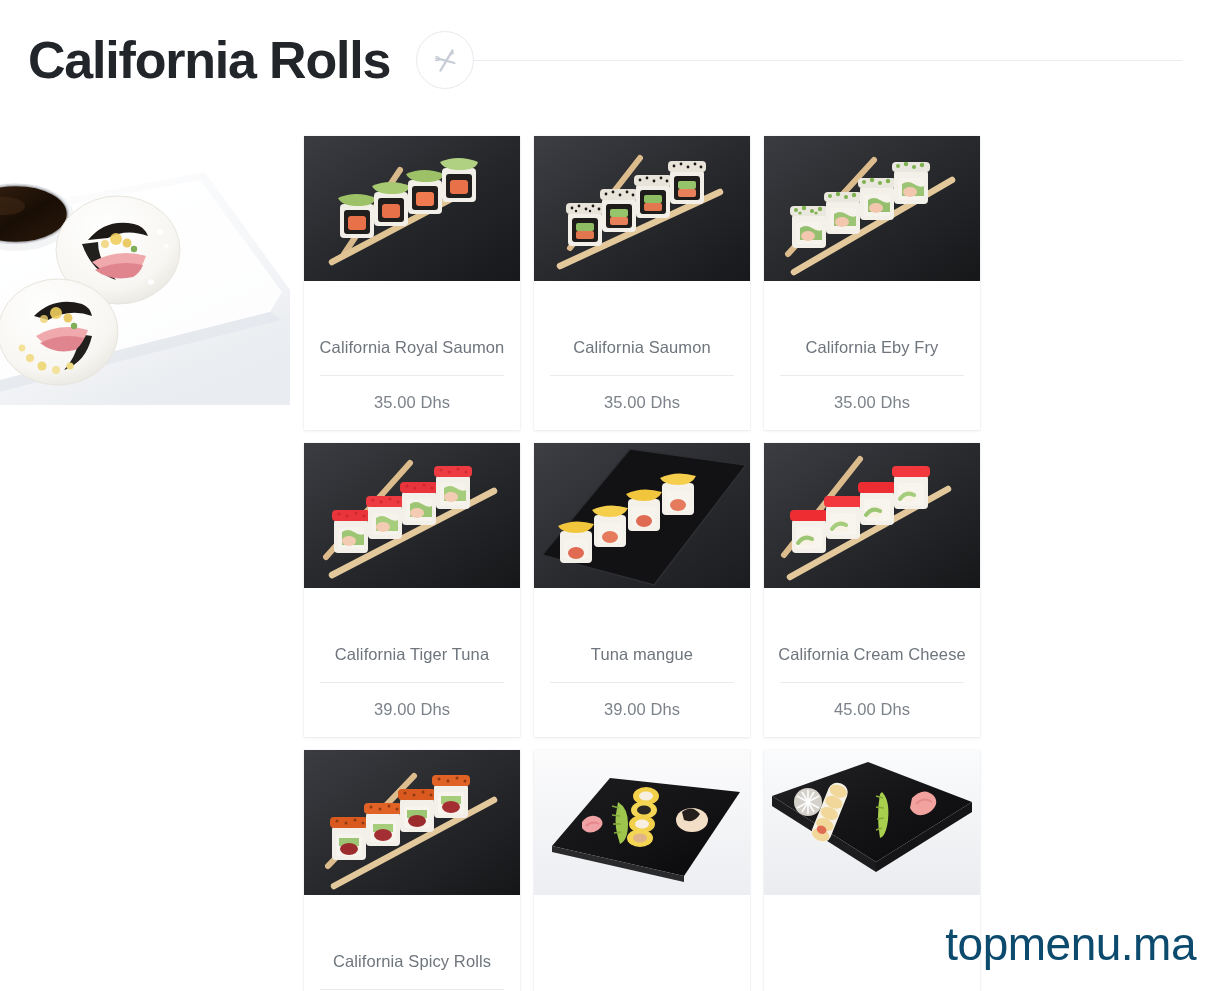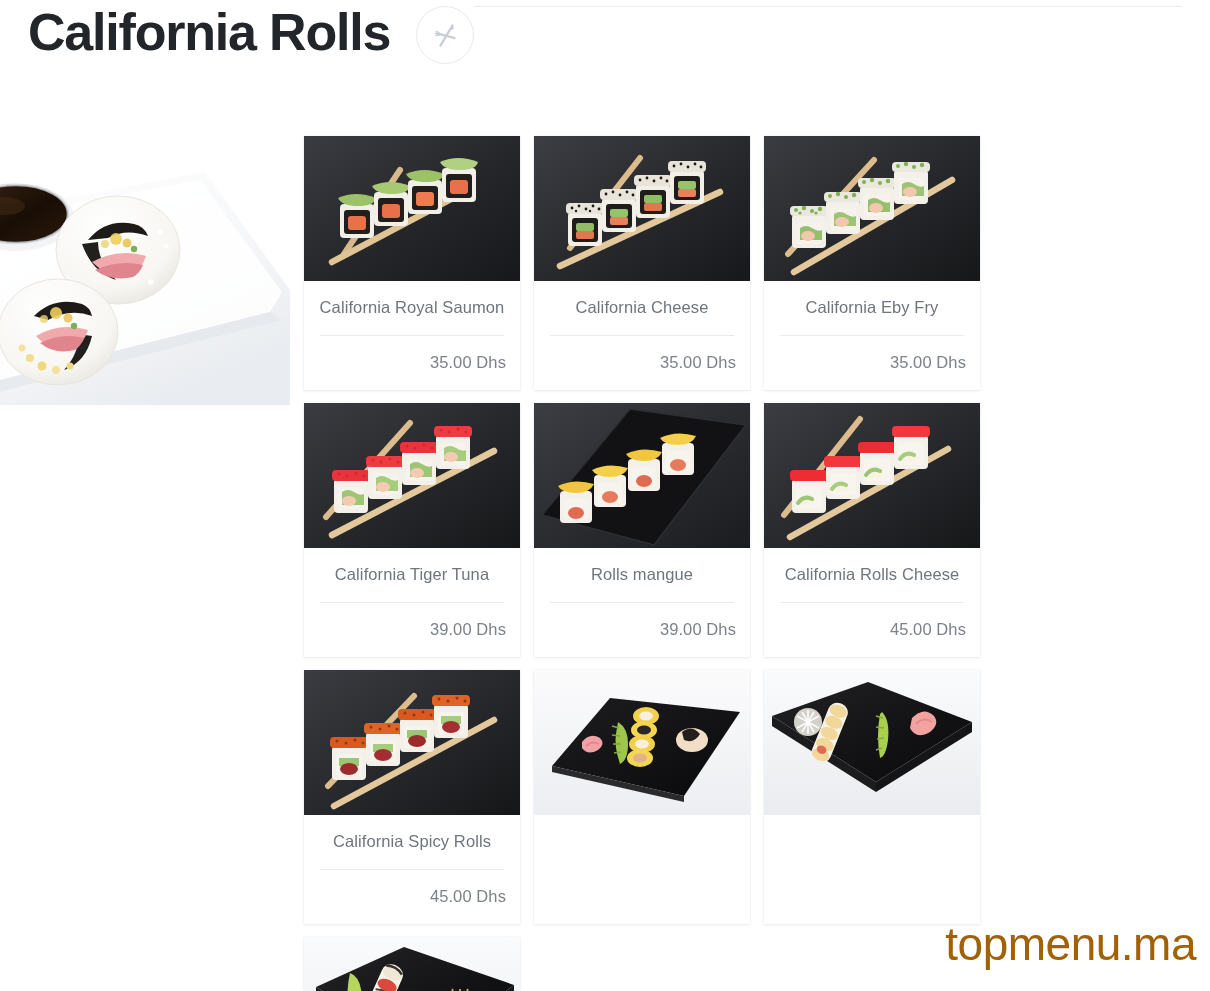--- a/index.html
+++ b/index.html
@@ -10,25 +10,25 @@
     height: 991px;
     background: #ffffff;
     font-family: "Liberation Sans", sans-serif;
     overflow: hidden;
     position: relative;
   }
 
   
   .page-header {
     position: absolute;
-    left: 0; top: 6px;
+    left: 0; top: 0;
     width: 1207px;
     height: 120px;
     display: flex;
-    align-items: flex-start;
+    align-items: center;
   }
   .page-title {
     font-size: 52px;
     font-weight: bold;
     color: #22252a;
     letter-spacing: -1.2px;
     margin-left: 28px;
     white-space: nowrap;
     line-height: 1;
   }
@@ -98,41 +98,42 @@
     flex-direction: column;
   }
   .card-title {
     font-size: 16.5px;
     color: #6f757d;
     text-align: center;
     line-height: 1.32;
     font-weight: normal;
     letter-spacing: 0.1px;
     min-height: 22px;
+    margin-top: 40px;
   }
   .card-divider {
     height: 1px;
     background: #e9ebee;
     margin: 16px 2px 0 2px;
   }
   .card-price {
     font-size: 16.5px;
     color: #7c828a;
     margin-top: 17px;
-    text-align: right;
+    text-align: center;
     letter-spacing: 0.1px;
   }
 
   
   .watermark {
     position: absolute;
     right: 14px;
     bottom: 24px;
     font-size: 46px;
-    color: #a16207;
+    color: #0c4a6e;
     font-weight: normal;
     letter-spacing: -0.5px;
     line-height: 1;
   }
 </style>
 </head>
 <body>
 
 <div class="page-header">
   <h1 class="page-title">California Rolls</h1>
@@ -348,21 +349,21 @@
                 <circle cx="11" cy="-6" r="1.4"></circle>
                 <circle cx="18" cy="-3" r="1.4"></circle>
                 <circle cx="25" cy="-6" r="1.4"></circle>
                 <circle cx="31" cy="-3" r="1.4"></circle>
               </g>
             </g>
         </g>
       </svg>
     </div>
     <div class="card-body">
-      <div class="card-title">California Cheese</div>
+      <div class="card-title">California Saumon</div>
       <div class="card-divider"></div>
       <div class="card-price">35.00 Dhs</div>
     </div>
   </div>
 
   <div class="menu-card">
     <div class="card-photo">
       <svg viewBox="0 0 216 145" aria-hidden="true">
         <defs>
             <linearGradient id="bg2" x1="0" y1="0" x2="1" y2="1">
@@ -550,21 +551,21 @@
           <g transform="translate(128,40)">
               <rect x="0" y="0" width="32" height="32" rx="4" fill="#f4f1eb"></rect>
               <rect x="4" y="8" width="24" height="20" rx="3" fill="#f7f4ee"></rect>
               <ellipse cx="16" cy="22" rx="8" ry="6" fill="#e57a5c"></ellipse>
               <path d="M-2 -5 q16 -8 36 -2 q-4 9 -18 9 q-14 0 -18 -7 Z" fill="#f5cf4c"></path>
             </g>
         </g>
       </svg>
     </div>
     <div class="card-body">
-      <div class="card-title">Rolls mangue</div>
+      <div class="card-title">Tuna mangue</div>
       <div class="card-divider"></div>
       <div class="card-price">39.00 Dhs</div>
     </div>
   </div>
 
   <div class="menu-card">
     <div class="card-photo">
       <svg viewBox="0 0 216 145" aria-hidden="true">
         <defs>
             <linearGradient id="bg5" x1="0" y1="0" x2="1" y2="1">
@@ -602,21 +603,21 @@
               <rect x="0" y="0" width="34" height="34" rx="4" fill="#f4f1eb"></rect>
               <rect x="4" y="8" width="26" height="22" rx="3" fill="#f8f5ef"></rect>
               <ellipse cx="15" cy="21" rx="8" ry="6" fill="#f7f2e4"></ellipse>
               <path d="M6 24 q6 -8 14 -4" stroke="#a5cd7c" stroke-width="4" fill="none" stroke-linecap="round"></path>
               <rect x="-2" y="-9" width="38" height="11" rx="4" fill="#f2383d"></rect>
             </g>
         </g>
       </svg>
     </div>
     <div class="card-body">
-      <div class="card-title">California Rolls Cheese</div>
+      <div class="card-title">California Cream Cheese</div>
       <div class="card-divider"></div>
       <div class="card-price">45.00 Dhs</div>
     </div>
   </div>
 
   <div class="menu-card">
     <div class="card-photo">
       <svg viewBox="0 0 216 145" aria-hidden="true">
         <defs>
             <linearGradient id="bg6" x1="0" y1="0" x2="1" y2="1">

